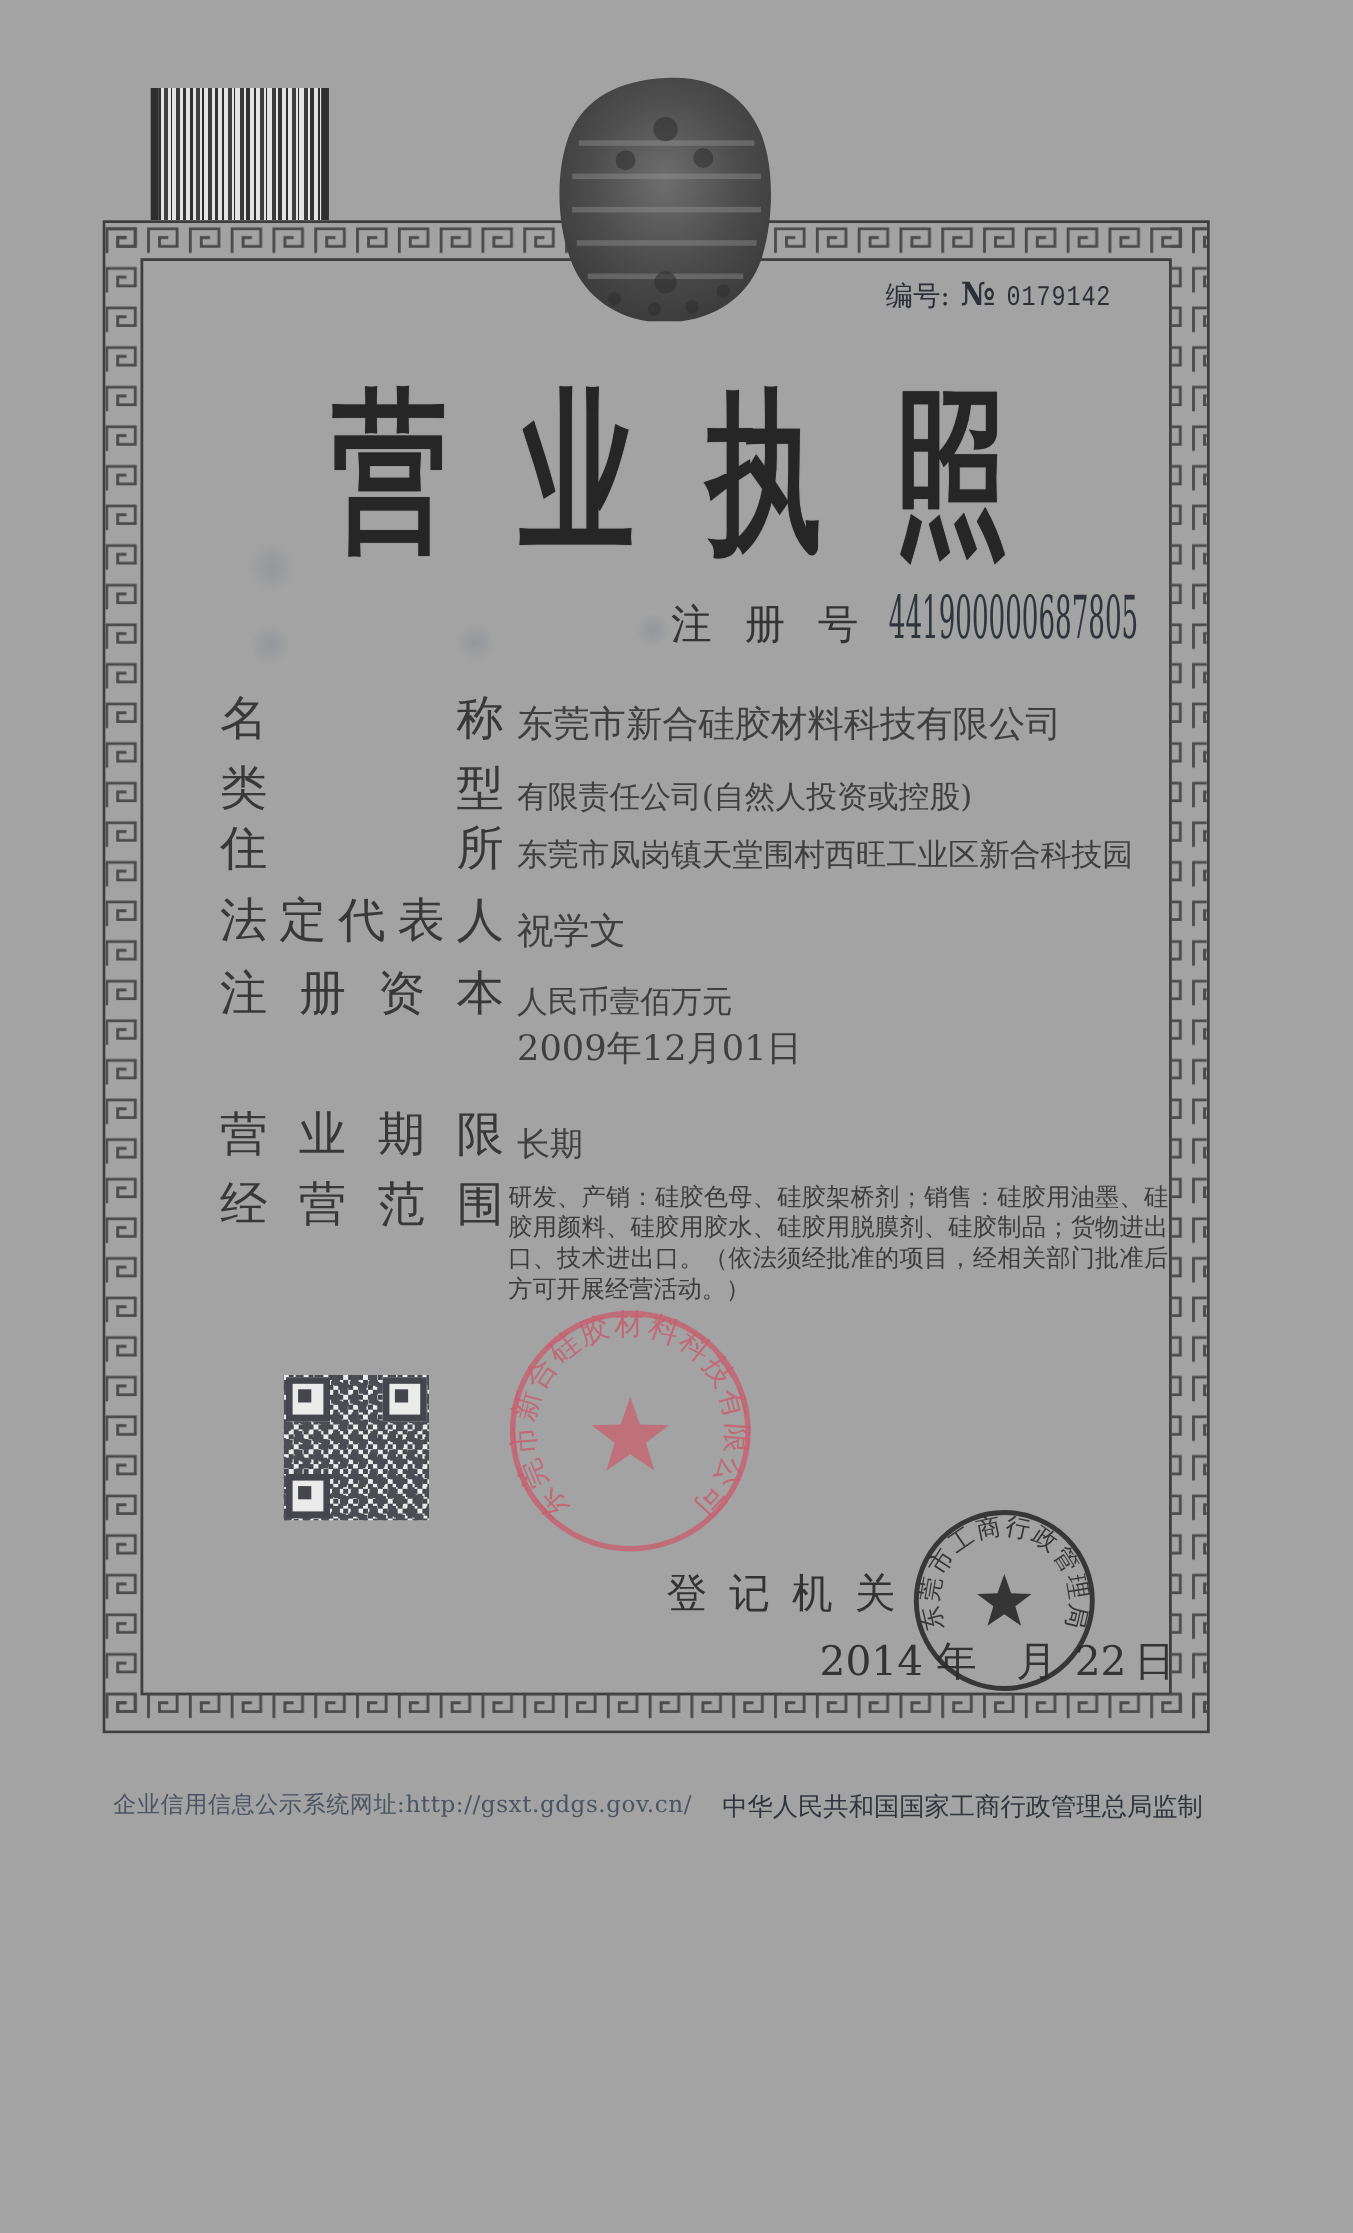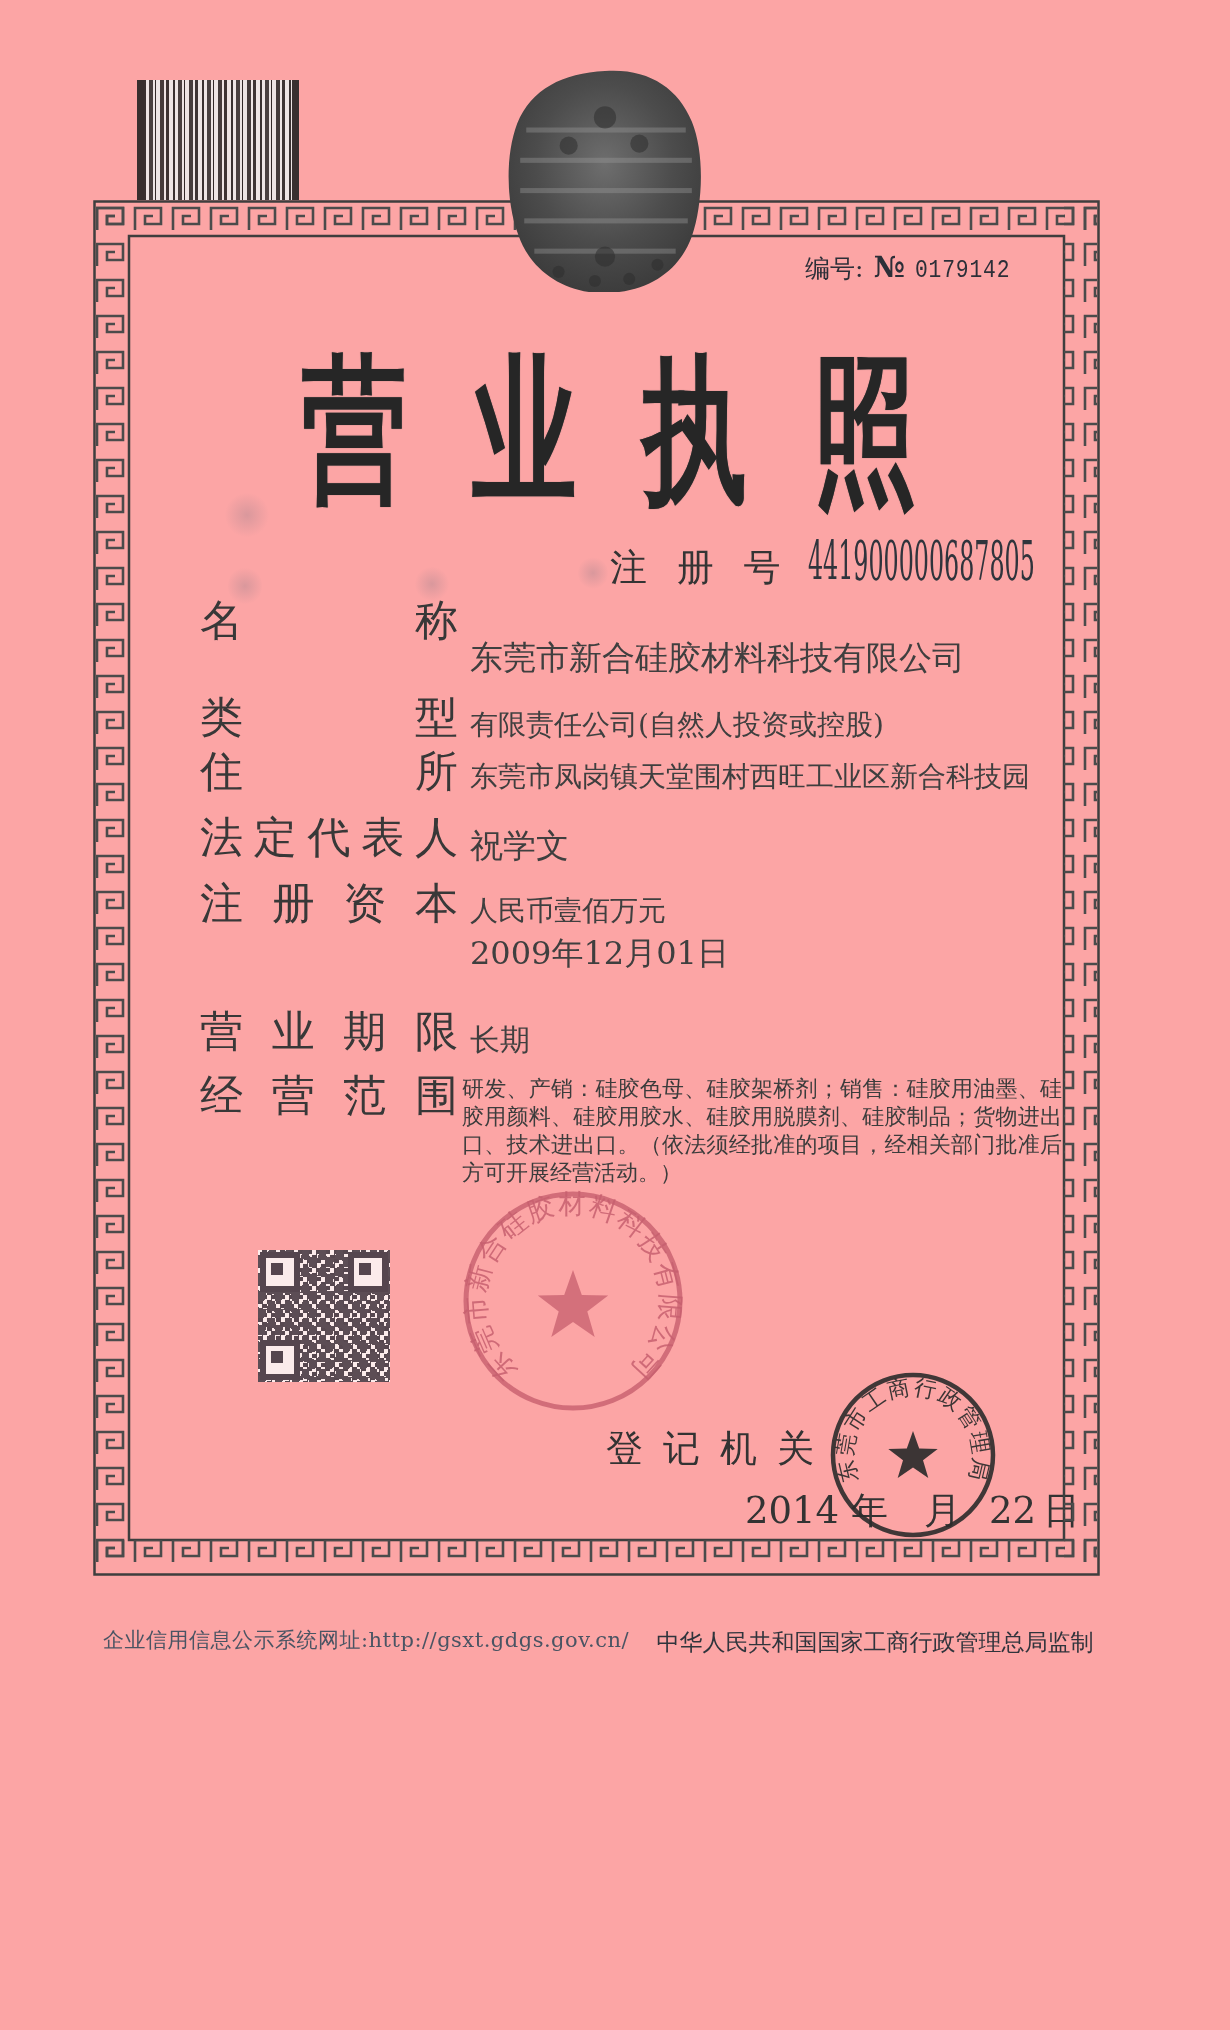--- a/index.html
+++ b/index.html
@@ -1,18 +1,18 @@
 <!DOCTYPE html>
 <html><head>
 <meta charset="utf-8">
 <style>
   html,body{margin:0;padding:0;background:#ffffff;}
   #page{
     position:relative;width:1230px;height:2030px;overflow:hidden;
-    background:#fca5a5;
+    background:#a3a3a3;
     font-family:"DejaVu Serif","DejaVu Sans",serif;
     color:#2f2f2f;
   }
   .abs{position:absolute;}
 
   
   .barcode{
     left:137px;top:80px;width:148px;height:120px;
     background:
       repeating-linear-gradient(90deg,
@@ -83,21 +83,21 @@
 
   
   .seal{z-index:4;}
   .seal-red{left:461px;top:1189px;}
   .seal-black{left:829px;top:1371px;}
 
   
   .registrar{left:606px;top:1424px;font-size:37px;letter-spacing:20px;color:#333;font-weight:500;white-space:nowrap;}
   .dateline{left:745px;top:1486px;font-size:37px;color:#333;font-weight:500;white-space:nowrap;display:flex;align-items:baseline;}
   .dateline .d-month{margin-left:36px;}
-  .dateline .d-day{margin-left:28px;}
+  .dateline .d-day{margin-left:16px;}
   .dateline .d-dayunit{margin-left:7px;}
 
   
   .footer-left{left:103px;top:1626px;font-size:21px;color:#4a5463;letter-spacing:.5px;white-space:nowrap;}
   .footer-right{left:655px;top:1627px;width:440px;font-size:23px;color:#30343c;text-align:center;white-space:nowrap;font-weight:500;}
 
   
   .smudge{border-radius:50%;background:radial-gradient(circle,rgba(95,105,125,.22),rgba(95,105,125,0) 70%);}
 </style>
 </head>
@@ -155,21 +155,21 @@
     <span class="num">0179142</span>
   </div>
 
   <div class="abs title">营业执照</div>
 
   <div class="abs regline">
     <span class="rlabel">注 册 号</span>
     <span class="rnum">441900000687805</span>
   </div>
 
-  <div class="abs flabel" style="top:597px">名称</div>
+  <div class="abs flabel" style="top:630px">名称</div>
   <div class="abs fvalue v-name">东莞市新合硅胶材料科技有限公司</div>
 
   <div class="abs flabel" style="top:694px">类型</div>
   <div class="abs fvalue v-type">有限责任公司(自然人投资或控股)</div>
 
   <div class="abs flabel" style="top:748px">住所</div>
   <div class="abs flabel" style="top:814px">法定代表人</div>
 
   <div class="abs fvalue v-addr">东莞市凤岗镇天堂围村西旺工业区新合科技园</div>
   <div class="abs fvalue v-rep">祝学文</div>

